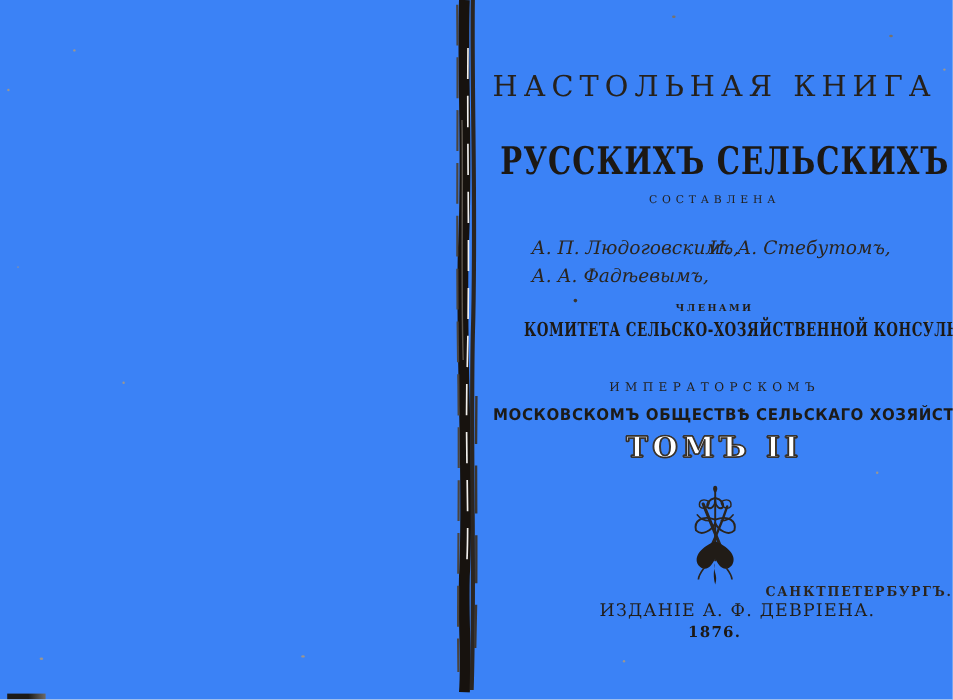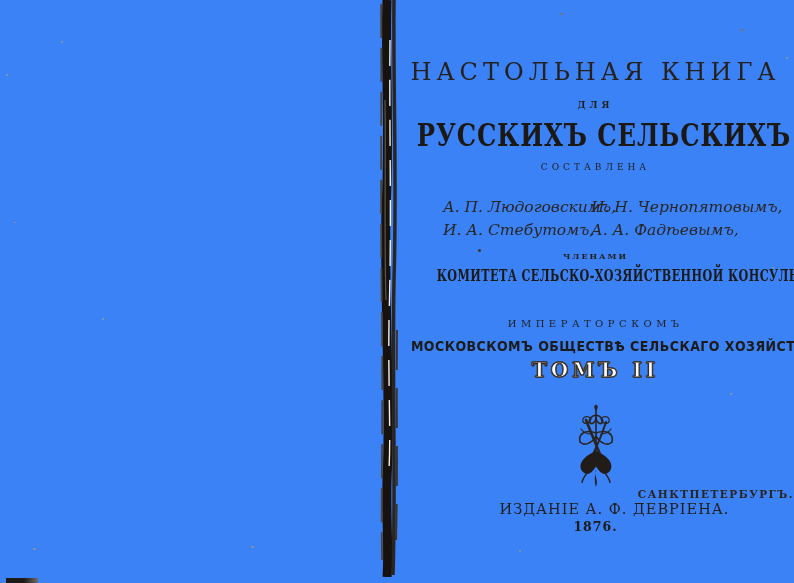--- a/index.html
+++ b/index.html
@@ -94,21 +94,21 @@
     font-family: "DejaVu Sans", "Liberation Sans", sans-serif;
     font-weight: bold;
     font-size: 13.5px;
     letter-spacing: 0.5px;
     transform: scaleX(0.93);
     transform-origin: 50% 0;
     color: #1d1b18;
   }
   .volume-line {
     top: 358px;
-    font-size: 20px;
+    font-size: 24px;
     font-weight: bold;
     letter-spacing: 4px;
     color: #ffffff;
     -webkit-text-stroke: 1.1px #332e29;
     text-shadow: -1px 0 #46403a, 1px 0 #46403a, 0 -1px #46403a, 0 1px #46403a;
   }
   .ornament-wrap {
     position: absolute;
     top: 403px; left: 0; width: 100%;
     text-align: center;
@@ -182,29 +182,27 @@
       <path d="M12 100 C13 160 11 240 13 300" stroke="#5c554d" stroke-width="1.2" fill="none"></path>
       <path d="M24 330 C23 400 25 470 23 540" stroke="#3a342e" stroke-width="2" fill="none" stroke-dasharray="40 18"></path>
     </svg>
   </div>
   <div class="corner-mark"></div>
 
   <div class="right-page">
 
     <div class="line main-title">НАСТОЛЬНАЯ КНИГА</div>
 
-    <div class="line for-label">ДЛЯ</div>
 
     <div class="line subtitle">РУССКИХЪ СЕЛЬСКИХЪ ХОЗЯЕВЪ</div>
 
     <div class="line compiled-label">СОСТАВЛЕНА</div>
 
     <div class="authors">
       <div class="author">А. П. Людоговскимъ,</div>
-      <div class="author">И. Н. Чернопятовымъ,</div>
       <div class="author">И. А. Стебутомъ,</div>
       <div class="author">А. А. Фадѣевымъ,</div>
     </div>
 
     <div class="line members-label">ЧЛЕНАМИ</div>
 
     <div class="line committee-line">КОМИТЕТА СЕЛЬСКО-ХОЗЯЙСТВЕННОЙ КОНСУЛЬТАЦІИ,</div>
 
 
     <div class="line imperial-line">ИМПЕРАТОРСКОМЪ</div>

